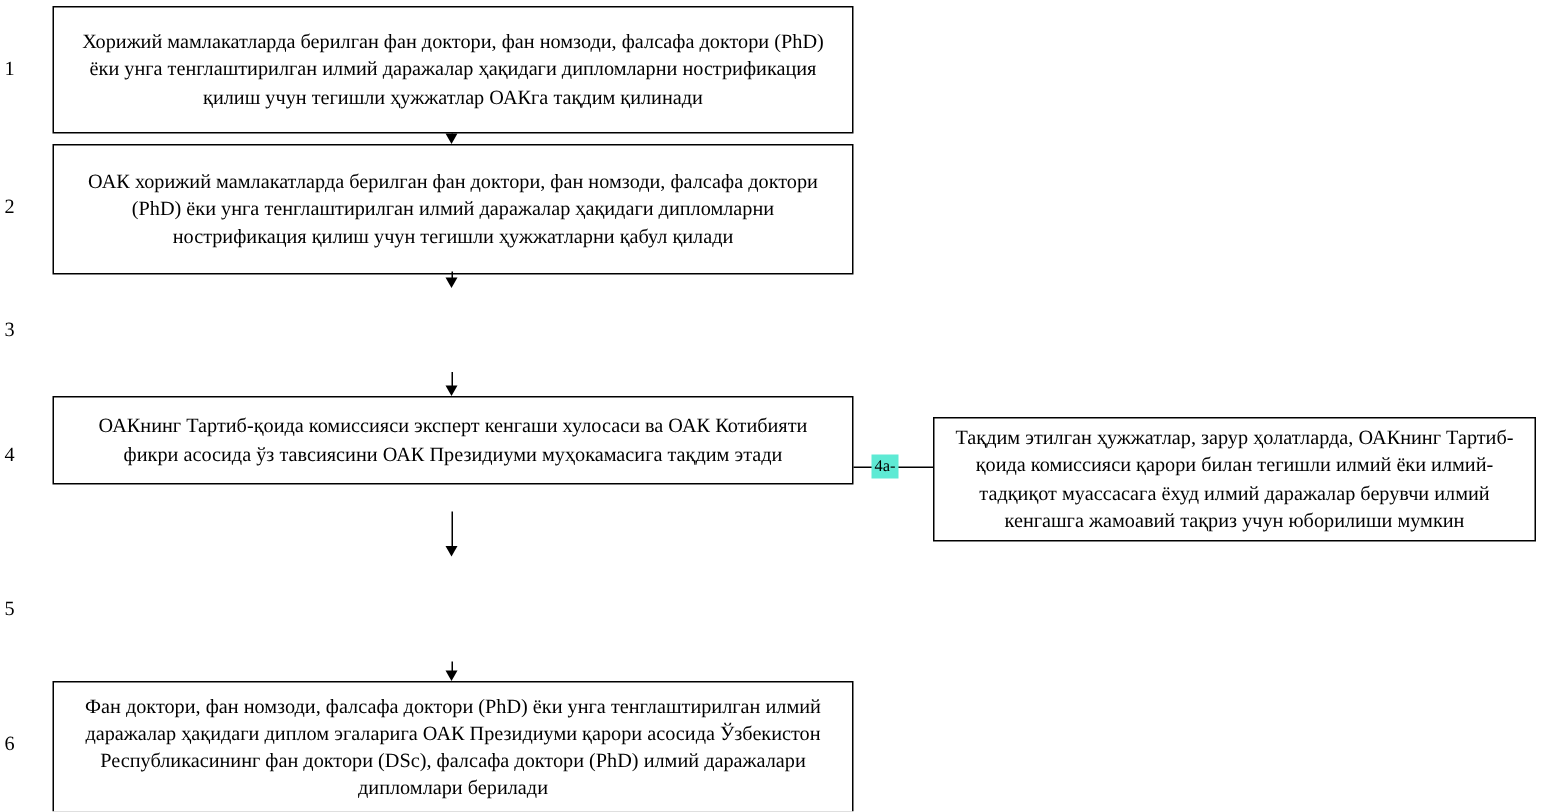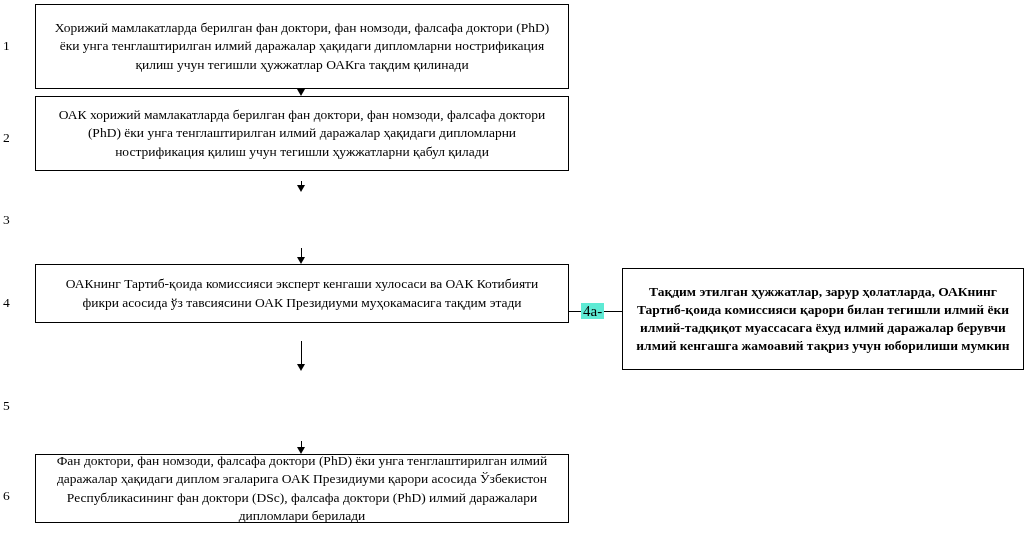--- a/index.html
+++ b/index.html
@@ -49,44 +49,44 @@
     border-right: 4.5px solid transparent;
     border-top: 7px solid #000000;
   }
   .hline {
     position: absolute;
     height: 1px;
     background: #000000;
   }
   .connector-label {
     position: absolute;
-    font-size: 15px;
+    font-size: 11px;
     background: #5eead4;
     padding: 0 2px;
     line-height: 16px;
   }
 </style>
 </head>
 <body>
 
 <div class="canvas">
 
   <div class="num" style="top:38px;">1</div>
   <div class="num" style="top:130px;">2</div>
   <div class="num" style="top:212px;">3</div>
   <div class="num" style="top:295px;">4</div>
   <div class="num" style="top:398px;">5</div>
   <div class="num" style="top:488px;">6</div>
 
   <div class="box main-box" style="top:4px;   height:85px;">Хорижий мамлакатларда берилган фан доктори, фан номзоди, фалсафа доктори (PhD) ёки унга тенглаштирилган илмий даражалар ҳақидаги дипломларни нострификация қилиш учун тегишли ҳужжатлар ОАКга тақдим қилинади</div>
-  <div class="box main-box" style="top:96px;  height:75px;">ОАК хорижий мамлакатларда берилган фан доктори, фан номзоди, фалсафа доктори (PhD) ёки унга тенглаштирилган илмий даражалар ҳақидаги дипломларни нострификация қилиш учун тегишли ҳужжатларни қабул қилади</div>
+  <div class="box main-box" style="top:96px;  height:87px;">ОАК хорижий мамлакатларда берилган фан доктори, фан номзоди, фалсафа доктори (PhD) ёки унга тенглаштирилган илмий даражалар ҳақидаги дипломларни нострификация қилиш учун тегишли ҳужжатларни қабул қилади</div>
   <div class="box main-box" style="top:264px; height:59px;">ОАКнинг Тартиб-қоида комиссияси эксперт кенгаши хулосаси ва ОАК Котибияти фикри асосида ўз тавсиясини ОАК Президиуми муҳокамасига тақдим этади</div>
-  <div class="box main-box" style="top:454px; height:69px;">Фан доктори, фан номзоди, фалсафа доктори (PhD) ёки унга тенглаштирилган илмий даражалар ҳақидаги диплом эгаларига ОАК Президиуми қарори асосида Ўзбекистон Республикасининг фан доктори (DSc), фалсафа доктори (PhD) илмий даражалари дипломлари берилади</div>
+  <div class="box main-box" style="top:454px; height:88px;">Фан доктори, фан номзоди, фалсафа доктори (PhD) ёки унга тенглаштирилган илмий даражалар ҳақидаги диплом эгаларига ОАК Президиуми қарори асосида Ўзбекистон Республикасининг фан доктори (DSc), фалсафа доктори (PhD) илмий даражалари дипломлари берилади</div>
 
-  <div class="box side-box" style="top:268px; height:102px;font-weight:bold;">Тақдим этилган ҳужжатлар, зарур ҳолатларда, ОАКнинг Тартиб-қоида комиссияси қарори билан тегишли илмий ёки илмий-тадқиқот муассасага ёхуд илмий даражалар берувчи илмий кенгашга жамоавий тақриз учун юборилиши мумкин</div>
+  <div class="box side-box" style="top:278px; height:83px;">Тақдим этилган ҳужжатлар, зарур ҳолатларда, ОАКнинг Тартиб-қоида комиссияси қарори билан тегишли илмий ёки илмий-тадқиқот муассасага ёхуд илмий даражалар берувчи илмий кенгашга жамоавий тақриз учун юборилиши мумкин</div>
 
   <div class="vline" style="top:89px;  height:3px;"></div>
   <div class="arrowhead" style="top:89px;"></div>
 
   <div class="vline" style="top:181px; height:5px;"></div>
   <div class="arrowhead" style="top:185px;"></div>
 
   <div class="vline" style="top:248px; height:10px;"></div>
   <div class="arrowhead" style="top:257px;"></div>
 

